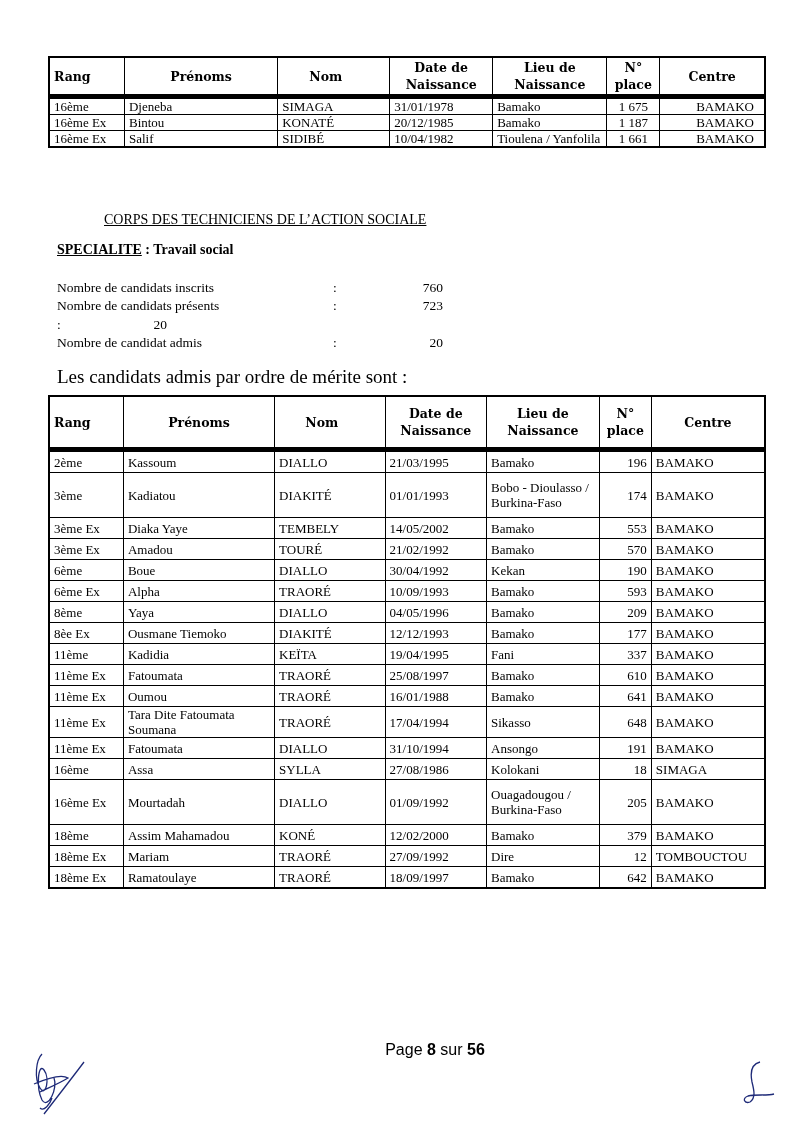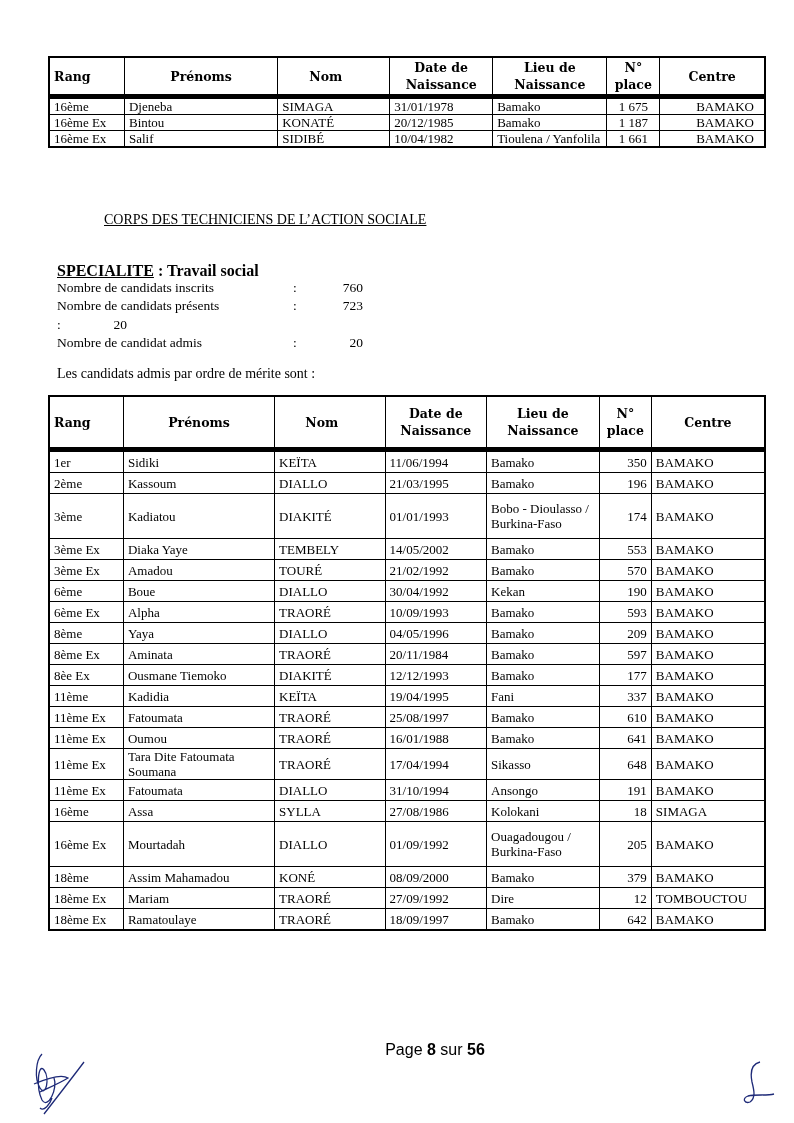--- a/index.html
+++ b/index.html
@@ -21,26 +21,26 @@
   #t1 td.num { text-align: center; padding-right: 4px; }
   #t1 td.centre { text-align: right; padding-right: 10px; }
   #t2 { top: 395px; }
   #t2 thead th { height: 50px; }
   #t2 tbody td { height: 20px; }
   #t2 tbody tr.tall td { height: 44px; }
   #t2 tbody tr.med td { height: 30px; }
   .col-rang { width: 66px; } .col-pren { width: 134px; } .col-nom { width: 98px; }
   .col-date { width: 90px; } .col-lieu { width: 100px; } .col-np { width: 44px; } .col-centre { width: 92px; }
   #section-title { position: absolute; left: 104px; top: 212px; font-weight: normal; text-decoration: underline; font-size: 14px; }
-  #spec { position: absolute; left: 57px; top: 262px; font-weight: bold; font-size: 16px; }
+  #spec { position: absolute; left: 57px; top: 242px; font-weight: bold; font-size: 14px; }
   #spec .u { text-decoration: underline; }
   #stats { position: absolute; left: 57px; top: 279px; font-size: 13.5px; line-height: 18.3px; }
-  #stats .row { display: flex; }
+  #stats .row { display: flex; gap: 40px; }
   #stats .lbl { width: 236px; } #stats .col { width: 20px; } #stats .val { width: 50px; text-align: right; }
-  #intro { position: absolute; left: 57px; top: 366px; font-size: 14px; }
+  #intro { position: absolute; left: 57px; top: 366px; font-size: 19px; }
   #footer { position: absolute; left: 0; width: 794px; top: 1041px; text-align: center;
             font-family: "Liberation Sans", sans-serif; font-size: 16px; margin-left: 38px; }
   #footer b { font-weight: bold; }
   .sig { position: absolute; }
 </style>
 </head>
 <body>
 
 <table class="res" id="t1">
   <colgroup>
@@ -140,29 +140,20 @@
       <th>Prénoms</th>
       <th class="nom">Nom</th>
       <th><span>Date de</span><br><span>Naissance</span></th>
       <th><span>Lieu de</span><br><span>Naissance</span></th>
       <th><span>N°</span><br><span>place</span></th>
       <th>Centre</th>
     </tr>
   </thead>
   <tbody id="t2-body">
       <tr>
-        <td>1er</td>
-        <td>Sidiki</td>
-        <td>KEÏTA</td>
-        <td>11/06/1994</td>
-        <td>Bamako</td>
-        <td class="num">350</td>
-        <td>BAMAKO</td>
-      </tr>
-      <tr>
         <td>2ème</td>
         <td>Kassoum</td>
         <td>DIALLO</td>
         <td>21/03/1995</td>
         <td>Bamako</td>
         <td class="num">196</td>
         <td>BAMAKO</td>
       </tr>
       <tr class="tall">
         <td>3ème</td>
@@ -212,29 +203,20 @@
       <tr>
         <td>8ème</td>
         <td>Yaya</td>
         <td>DIALLO</td>
         <td>04/05/1996</td>
         <td>Bamako</td>
         <td class="num">209</td>
         <td>BAMAKO</td>
       </tr>
       <tr>
-        <td>8ème Ex</td>
-        <td>Aminata</td>
-        <td>TRAORÉ</td>
-        <td>20/11/1984</td>
-        <td>Bamako</td>
-        <td class="num">597</td>
-        <td>BAMAKO</td>
-      </tr>
-      <tr>
         <td>8èe Ex</td>
         <td>Ousmane Tiemoko</td>
         <td>DIAKITÉ</td>
         <td>12/12/1993</td>
         <td>Bamako</td>
         <td class="num">177</td>
         <td>BAMAKO</td>
       </tr>
       <tr>
         <td>11ème</td>
@@ -296,21 +278,21 @@
         <td>DIALLO</td>
         <td>01/09/1992</td>
         <td>Ouagadougou / Burkina-Faso</td>
         <td class="num">205</td>
         <td>BAMAKO</td>
       </tr>
       <tr>
         <td>18ème</td>
         <td>Assim Mahamadou</td>
         <td>KONÉ</td>
-        <td>08/09/2000</td>
+        <td>12/02/2000</td>
         <td>Bamako</td>
         <td class="num">379</td>
         <td>BAMAKO</td>
       </tr>
       <tr>
         <td>18ème Ex</td>
         <td>Mariam</td>
         <td>TRAORÉ</td>
         <td>27/09/1992</td>
         <td>Dire</td>

